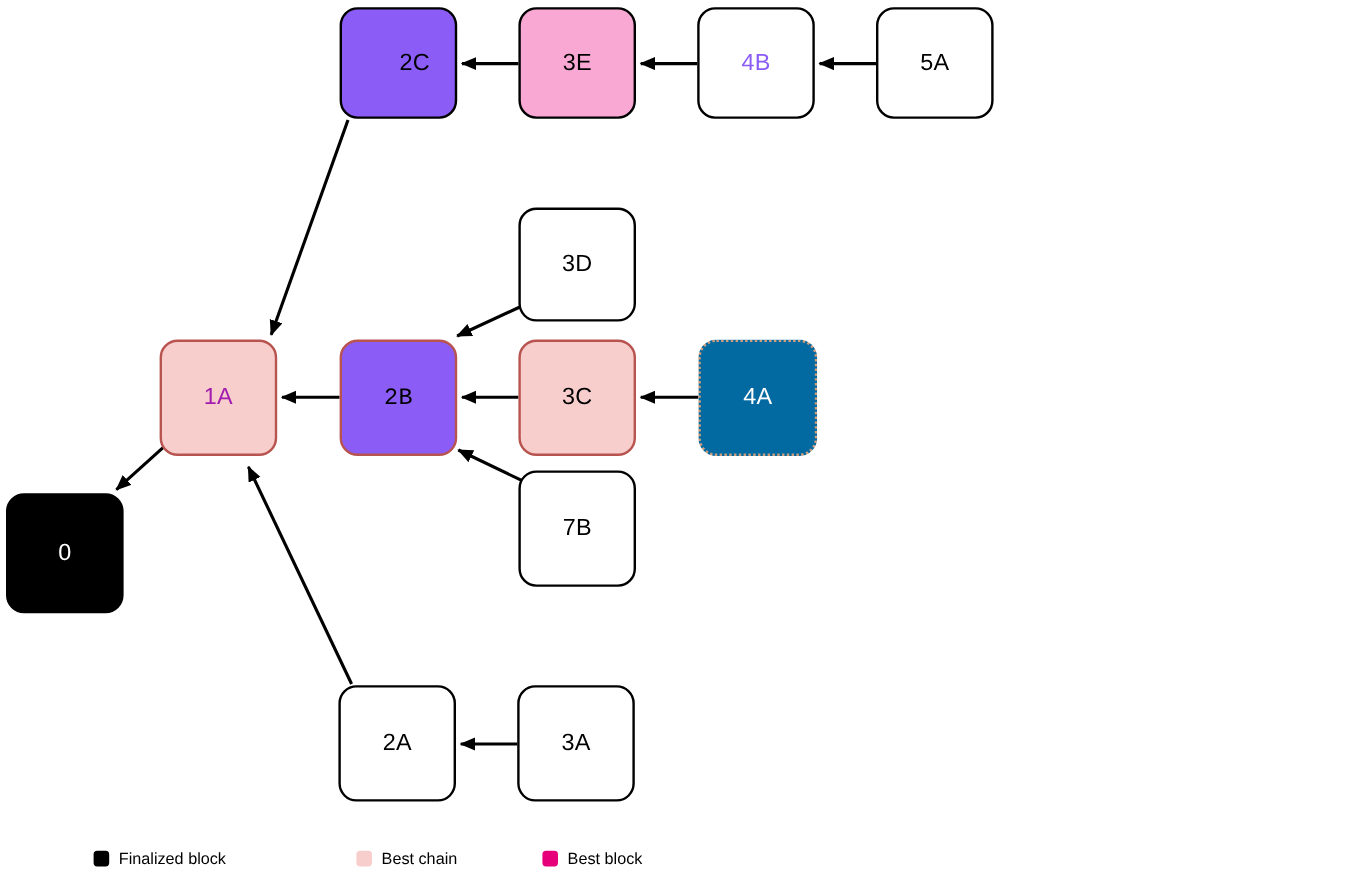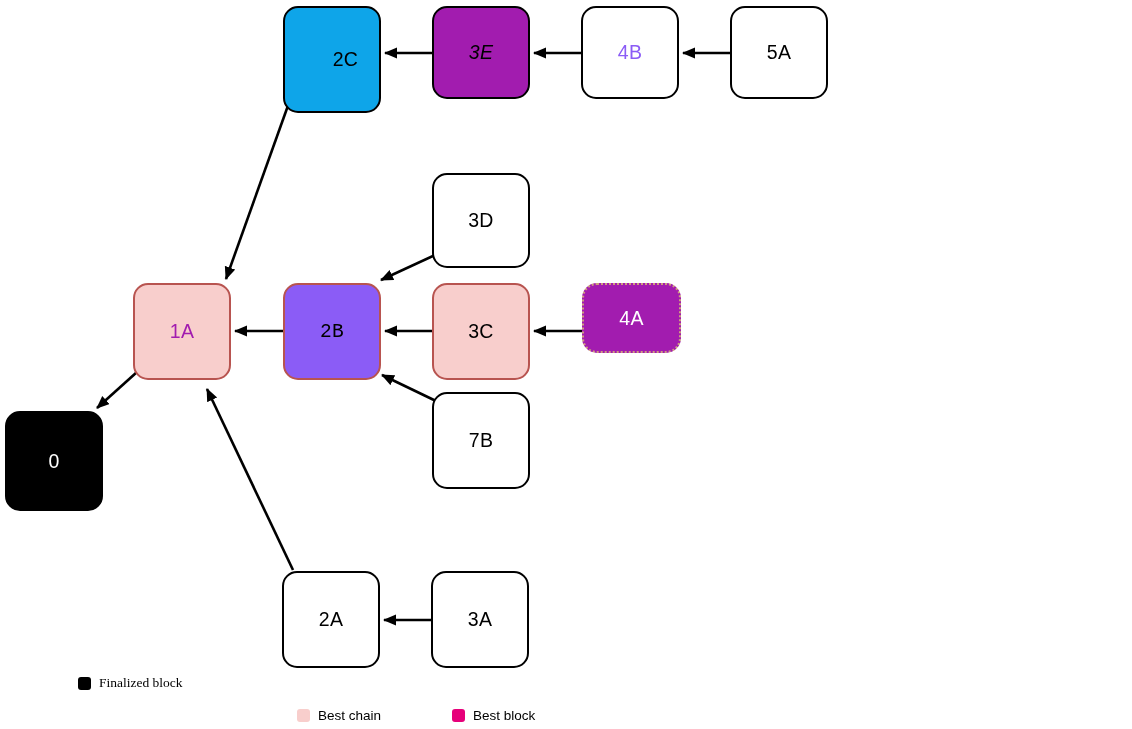--- a/index.html
+++ b/index.html
@@ -82,40 +82,40 @@
         <line x1="431" y1="620" x2="384" y2="620" stroke="#000000" stroke-width="2.6" marker-end="url(#arrowhead)"></line>
         <line x1="290" y1="100" x2="226" y2="279" stroke="#000000" stroke-width="2.6" marker-end="url(#arrowhead)"></line>
         <line x1="435" y1="255" x2="381" y2="280" stroke="#000000" stroke-width="2.6" marker-end="url(#arrowhead)"></line>
         <line x1="436" y1="401" x2="382" y2="375" stroke="#000000" stroke-width="2.6" marker-end="url(#arrowhead)"></line>
         <line x1="293" y1="570" x2="207" y2="389" stroke="#000000" stroke-width="2.6" marker-end="url(#arrowhead)"></line>
         <line x1="137" y1="372" x2="97" y2="408" stroke="#000000" stroke-width="2.6" marker-end="url(#arrowhead)"></line>
       </g>
   </svg>
 
   <div id="nodes">
-      <div class="block" style="left: 283px; top: 6px; width: 98px; height: 107px; background: #0ea5e9; color: rgb(0, 0, 0); border: 2px solid rgb(0, 0, 0); padding-left: 27px;">2C</div>
-      <div class="block" style="left: 432px; top: 6px; width: 98px; height: 93px; background: #a21caf; color: rgb(0, 0, 0); border: 2px solid rgb(0, 0, 0); font-style: italic;">3E</div>
+      <div class="block" style="left: 283px; top: 6px; width: 98px; height: 93px; background: #8b5cf6; color: rgb(0, 0, 0); border: 2px solid rgb(0, 0, 0); padding-left: 27px;">2C</div>
+      <div class="block" style="left: 432px; top: 6px; width: 98px; height: 93px; background: #f9a8d4; color: rgb(0, 0, 0); border: 2px solid rgb(0, 0, 0);">3E</div>
       <div class="block" style="left: 581px; top: 6px; width: 98px; height: 93px; background: rgb(255, 255, 255); color: #8b5cf6; border: 2px solid rgb(0, 0, 0);">4B</div>
       <div class="block" style="left: 730px; top: 6px; width: 98px; height: 93px; background: rgb(255, 255, 255); color: rgb(0, 0, 0); border: 2px solid rgb(0, 0, 0);">5A</div>
       <div class="block" style="left: 432px; top: 173px; width: 98px; height: 95px; background: rgb(255, 255, 255); color: rgb(0, 0, 0); border: 2px solid rgb(0, 0, 0);">3D</div>
       <div class="block" style="left: 133px; top: 283px; width: 98px; height: 97px; background: rgb(248, 206, 204); color: #a21caf; border: 2px solid rgb(184, 84, 80);">1A</div>
       <div class="block" style="left: 283px; top: 283px; width: 98px; height: 97px; background: #8b5cf6; color: rgb(0, 0, 0); border: 2px solid rgb(184, 84, 80); font-family: Liberation Mono, monospace;">2B</div>
       <div class="block" style="left: 432px; top: 283px; width: 98px; height: 97px; background: rgb(248, 206, 204); color: rgb(0, 0, 0); border: 2px solid rgb(184, 84, 80);">3C</div>
-      <div class="block" style="left: 582px; top: 283px; width: 99px; height: 70px; background: #a21caf; color: rgb(255, 255, 255); border: 2px dotted rgb(207, 159, 125);">4A</div>
+      <div class="block" style="left: 582px; top: 283px; width: 99px; height: 97px; background: #0369a1; color: rgb(255, 255, 255); border: 2px dotted rgb(207, 159, 125);">4A</div>
       <div class="block" style="left: 5px; top: 411px; width: 98px; height: 100px; background: rgb(0, 0, 0); color: rgb(255, 255, 255); border: 2px solid rgb(0, 0, 0);">0</div>
       <div class="block" style="left: 432px; top: 392px; width: 98px; height: 97px; background: rgb(255, 255, 255); color: rgb(0, 0, 0); border: 2px solid rgb(0, 0, 0);">7B</div>
       <div class="block" style="left: 282px; top: 571px; width: 98px; height: 97px; background: rgb(255, 255, 255); color: rgb(0, 0, 0); border: 2px solid rgb(0, 0, 0);">2A</div>
       <div class="block" style="left: 431px; top: 571px; width: 98px; height: 97px; background: rgb(255, 255, 255); color: rgb(0, 0, 0); border: 2px solid rgb(0, 0, 0);">3A</div>
     </div>
 
   <div class="annotation">
   </div>
 
   <div id="legend">
-      <div class="legend-item" style="left: 78px; top: 676px; font-family: Liberation Serif, serif;">
+      <div class="legend-item" style="left: 78px; top: 708px;">
         <span class="legend-swatch" style="background: rgb(0, 0, 0);"></span>
         <span class="legend-label">Finalized block</span>
       </div>
       <div class="legend-item" style="left: 277px; top: 708px; margin-left: 20px;">
         <span class="legend-swatch" style="background: rgb(248, 206, 204);"></span>
         <span class="legend-label">Best chain</span>
       </div>
       <div class="legend-item" style="left: 452px; top: 708px;">
         <span class="legend-swatch" style="background: rgb(230, 0, 122);"></span>
         <span class="legend-label">Best block</span>

